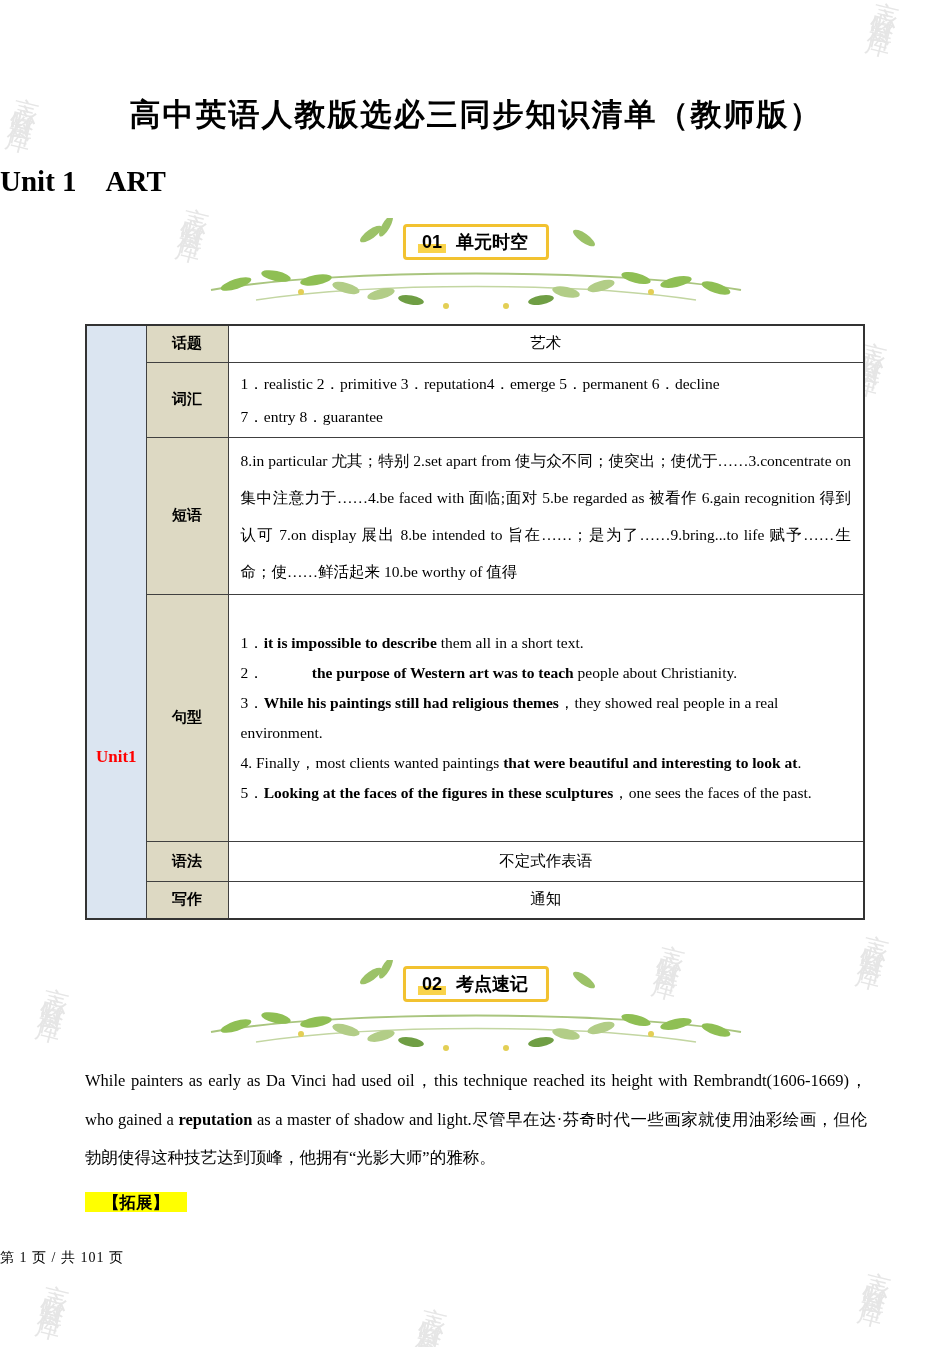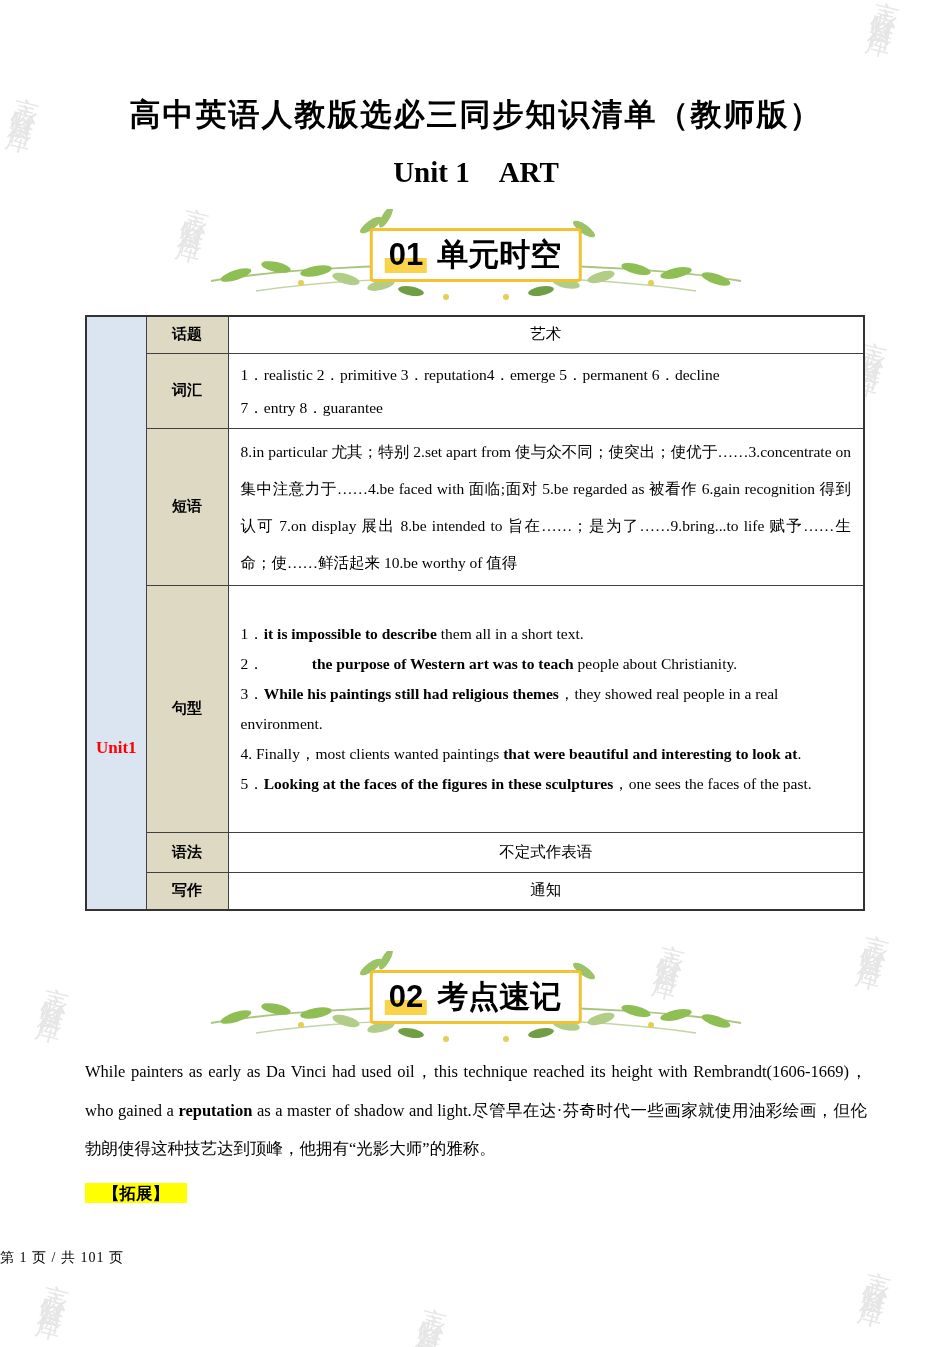--- a/index.html
+++ b/index.html
@@ -27,32 +27,32 @@
   .wm9 { left:44px;  top:1265px; }
   .wm10{ left:422px; top:1288px; }
   .wm11{ left:866px; top:1252px; }
   
   .doc-title {
     position:relative; z-index:1; padding-top:94px; text-align:center;
     font-family:"Liberation Sans", sans-serif; font-weight:bold;
     font-size:31px; letter-spacing:2px;
   }
   .doc-subtitle {
-    position:relative; z-index:1; margin-top:17px; text-align:center;
+    position:relative; z-index:1; margin-top:26px; 
     font-family:"Liberation Serif", serif; font-weight:bold; font-size:29px;
   }
   
   .banner-wrap { position:relative; z-index:1; width:560px; height:96px; margin:16px auto 0; }
   .banner-wrap .leaves { position:absolute; left:0; top:0; }
   .banner-box {
-    position:absolute; left:50%; top:19px; transform:translateX(-50%);
+    position:absolute; left:50%; top:6px; transform:translateX(-50%);
     display:inline-flex; align-items:center; gap:10px;
     background:#ffffff; border:3px solid #f2c230; border-radius:4px;
     padding:3px 18px 3px 12px;
-    font-family:"Liberation Sans", sans-serif; font-weight:bold; font-size:31px;
+    font-family:"Liberation Sans", sans-serif; font-weight:bold; font-size:18px;
     white-space:nowrap;
   }
   .banner-num { background:linear-gradient(transparent 58%, #f9d34a 58%); padding:0 4px; }
   
   .unit-table {
     position:relative; z-index:1; margin:10px 0 0 85px;
     border-collapse:collapse; width:780px; table-layout:fixed;
     border:2px solid #333;
   }
   .unit-table td { border:1px solid #404040; }

